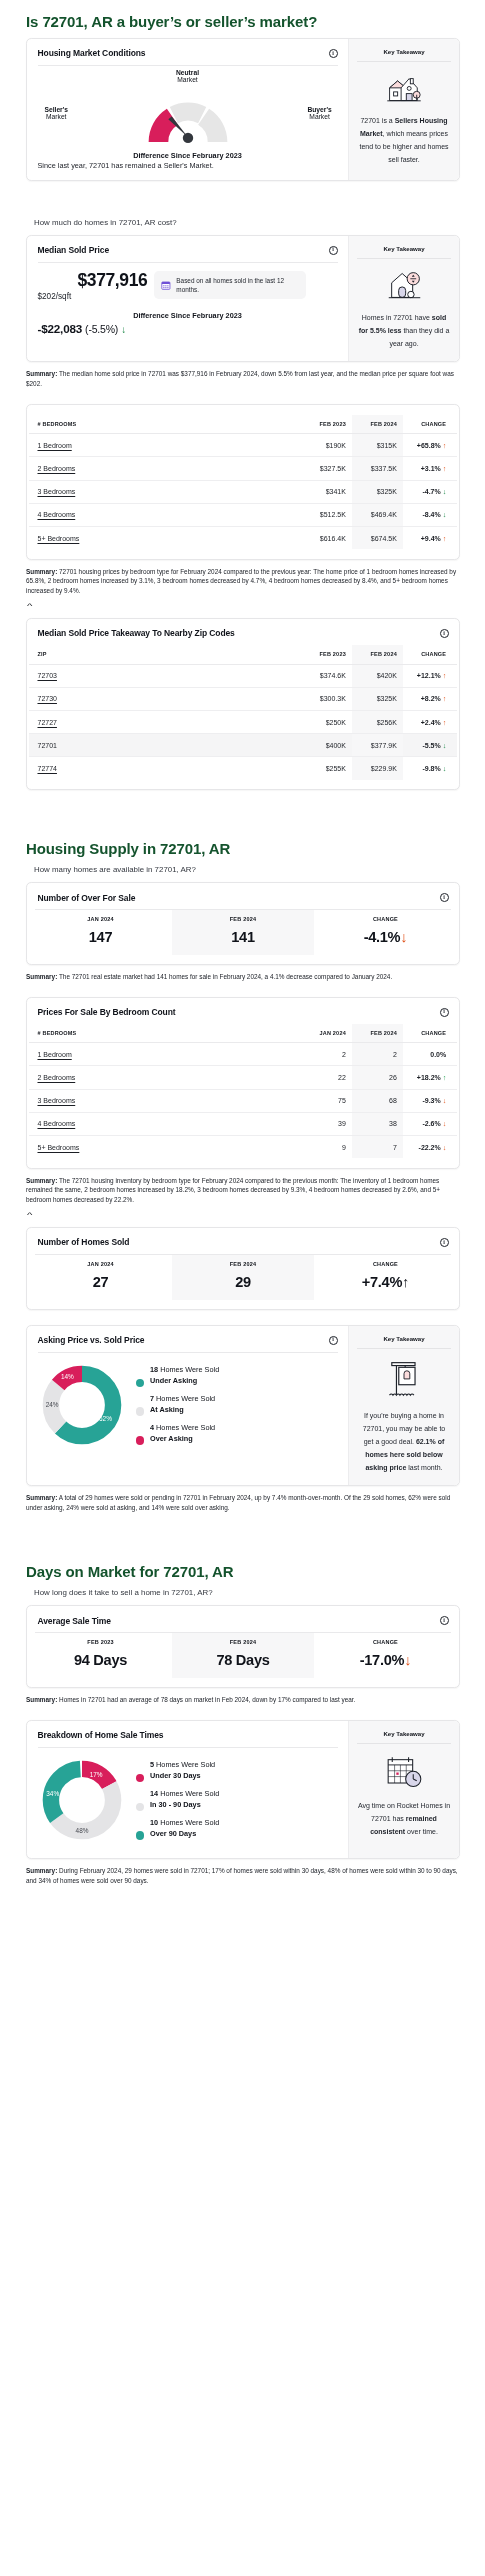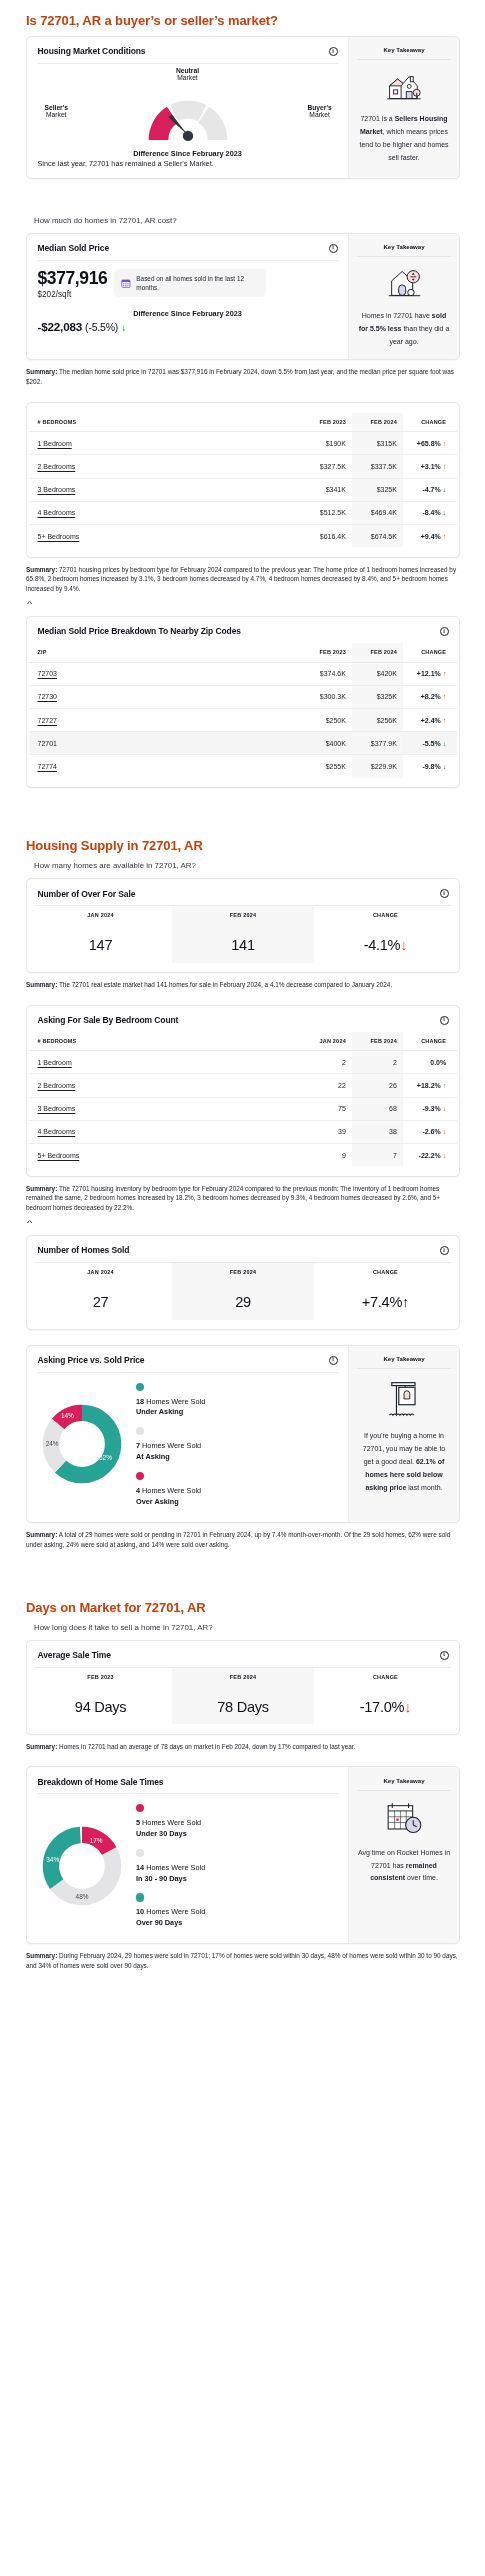--- a/index.html
+++ b/index.html
@@ -7,25 +7,25 @@
     width: 486px;
     background: #ffffff;
     font-family: "Liberation Sans", sans-serif;
     color: #10131a;
   }
   body { padding: 0 0 17.5px 0; }
 
   .page { width: 486px; padding: 0 26px; }
 
   h2.section-title {
-    font-size: 13px;
+    font-size: 15px;
     font-weight: 700;
     letter-spacing: -0.1px;
     margin: 0 0 8.2px 0;
-    color: #c2410c;
+    color: #14532d;
   }
   p.section-sub {
     font-size: 7.9px;
     color: #33373f;
     margin: 0 0 8.2px 0;
     font-weight: 400;
     padding-left: 8px;
   }
 
   .card {
@@ -79,21 +79,21 @@
   .gauge-svg { position: absolute; left: 50%; transform: translateX(-50%); top: 22px; }
 
   .diff-label { font-size: 7.3px; font-weight: 700; margin-top: 2.3px; text-align: center;}
   .diff-text { font-size: 7.3px; font-weight: 400; margin-top: 1.8px; color: #22252c;}
 
   .side-text { font-size: 7px; line-height: 1.85; color: #1d2129; margin-top: 7px; }
   .side-text b { font-weight: 700; }
   .side-art { height: 39px; display: flex; align-items: center; justify-content: center; margin-top: 7px; }
 
   
-  .big-price { font-size: 17.5px; font-weight: 700; letter-spacing: -0.4px; line-height: 1.05; }
+  .big-price { font-size: 17.5px; font-weight: 700; letter-spacing: -0.4px; line-height: 1.05; margin-left: 40px; }
   .price-row { display: flex; align-items: flex-start; gap: 7px; }
   .pill {
     background: #f5f5f6; border-radius: 4.7px; padding: 4.7px 7px;
     display: flex; gap: 5.3px; align-items: center; font-size: 6.4px; line-height: 1.45;
     color: #1d2129; max-width: 152px;
   }
   .sqft { font-size: 8.2px; margin-top: 2.3px; color: #20242b; }
   .diff-big { font-size: 11.7px; font-weight: 700; margin-top: 1.8px; letter-spacing: -0.2px;}
   .diff-big .paren { font-weight: 400; font-size: 10.5px; }
   .arrow-dn-green { color: #158443; font-weight: 400; }
@@ -136,26 +136,26 @@
   .chevron-up {
     font-size: 7.6px; color: #14171d; margin: 4.7px 0 0 2.3px; display: inline-block;
     transform: scaleX(1.5); cursor: pointer;
   }
 
   
   .stat3 { display: flex; }
   .stat3 > div { flex: 1; text-align: center; padding: 6.4px 2.3px 9.3px 2.3px; }
   .stat3 > div.mid { background: #f7f7f8; }
   .stat3 .lab { font-size: 5.5px; font-weight: 700; letter-spacing: 0.2px; }
-  .stat3 .val { font-size: 14.6px; font-weight: 400; margin-top: 19px; letter-spacing: -0.3px;}
+  .stat3 .val { font-size: 14.6px; font-weight: 700; margin-top: 7px; letter-spacing: -0.3px;}
 
   
   .donut-block { display: flex; align-items: center; gap: 10.5px; padding: 8.2px 0 4.7px 0; }
   .legend { font-size: 7.3px; line-height: 1.5; }
-  .legend-item { display: flex; align-items: flex-start; gap: 5.8px; margin-bottom: 7px; flex-direction: column; }
+  .legend-item { display: flex; align-items: flex-end; gap: 5.8px; margin-bottom: 7px; }
   .legend-item:last-child { margin-bottom: 0; }
   .dot { width: 8.2px; height: 8.2px; border-radius: 50%; flex: 0 0 8.2px; margin-top: 1.8px; }
   .legend-item .t b { font-weight: 700; }
   .legend-item .t .l2 { font-weight: 700; display: block; }
 
   .spacer-lg { height: 37px; }
   .spacer-md { height: 15px; }
   .spacer-sm { height: 8.2px; }
   .top-pad { height: 13px; }
 </style>
@@ -350,21 +350,21 @@
     <span>72701 housing prices by bedroom type for February 2024 compared to the previous year: The home price of 1 bedroom homes increased by 65.8%, 2 bedroom homes increased by 3.1%, 3 bedroom homes decreased by 4.7%, 4 bedroom homes decreased by 8.4%, and 5+ bedroom homes increased by 9.4%.</span>
   </p>
   <div class="chevron-up">^</div>
 
   <div class="spacer-sm"></div>
 
   
   <div class="card single">
     <div class="card-main" style="padding-left:2.3px;padding-right:2.3px;">
       <div class="card-head" style="padding-left:8.2px;padding-right:8.2px;">
-        <span class="card-title">Median Sold Price Breakdown To Nearby Zip Codes</span>
+        <span class="card-title">Median Sold Price Takeaway To Nearby Zip Codes</span>
         <span class="info-icon">i</span>
       </div>
       <table class="dt">
         <thead>
             <tr>
           <th class="first">ZIP</th>
           <th class="col1">FEB 2023</th>
           <th class="colmid">FEB 2024</th>
           <th class="chg">CHANGE</th>
         </tr>
@@ -439,21 +439,21 @@
   <p class="summary">
     <b>Summary:</b>
     <span>The 72701 real estate market had 141 homes for sale in February 2024, a 4.1% decrease compared to January 2024.</span>
   </p>
 
   <div class="spacer-md"></div>
 
   <div class="card single">
     <div class="card-main" style="padding-left:2.3px;padding-right:2.3px;">
       <div class="card-head" style="padding-left:8.2px;padding-right:8.2px;">
-        <span class="card-title">Asking For Sale By Bedroom Count</span>
+        <span class="card-title">Prices For Sale By Bedroom Count</span>
         <span class="info-icon">i</span>
       </div>
       <table class="dt">
         <thead>
             <tr>
           <th class="first"># BEDROOMS</th>
           <th class="col1">JAN 2024</th>
           <th class="colmid">FEB 2024</th>
           <th class="chg">CHANGE</th>
         </tr>

